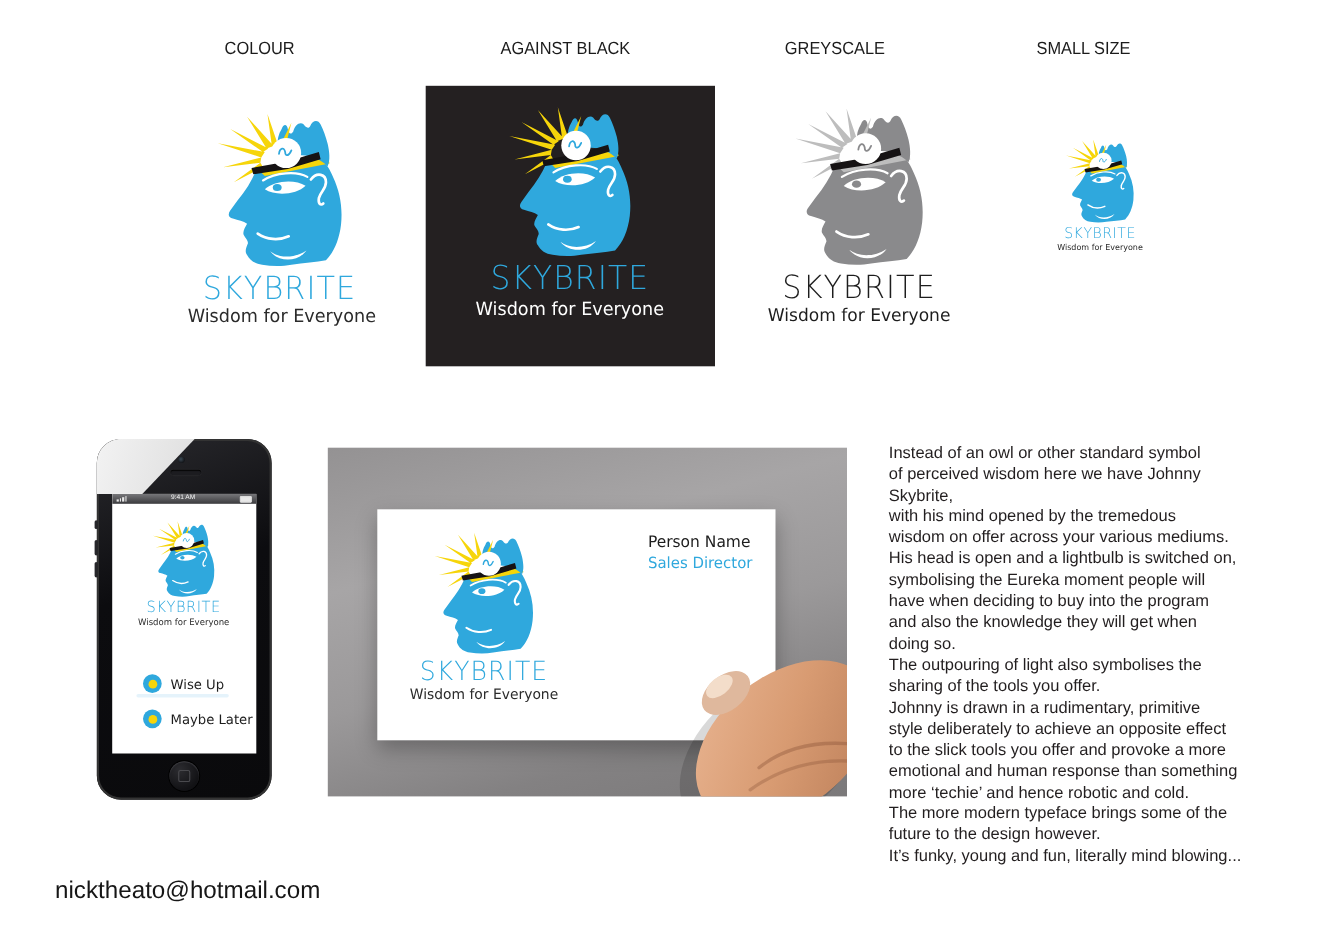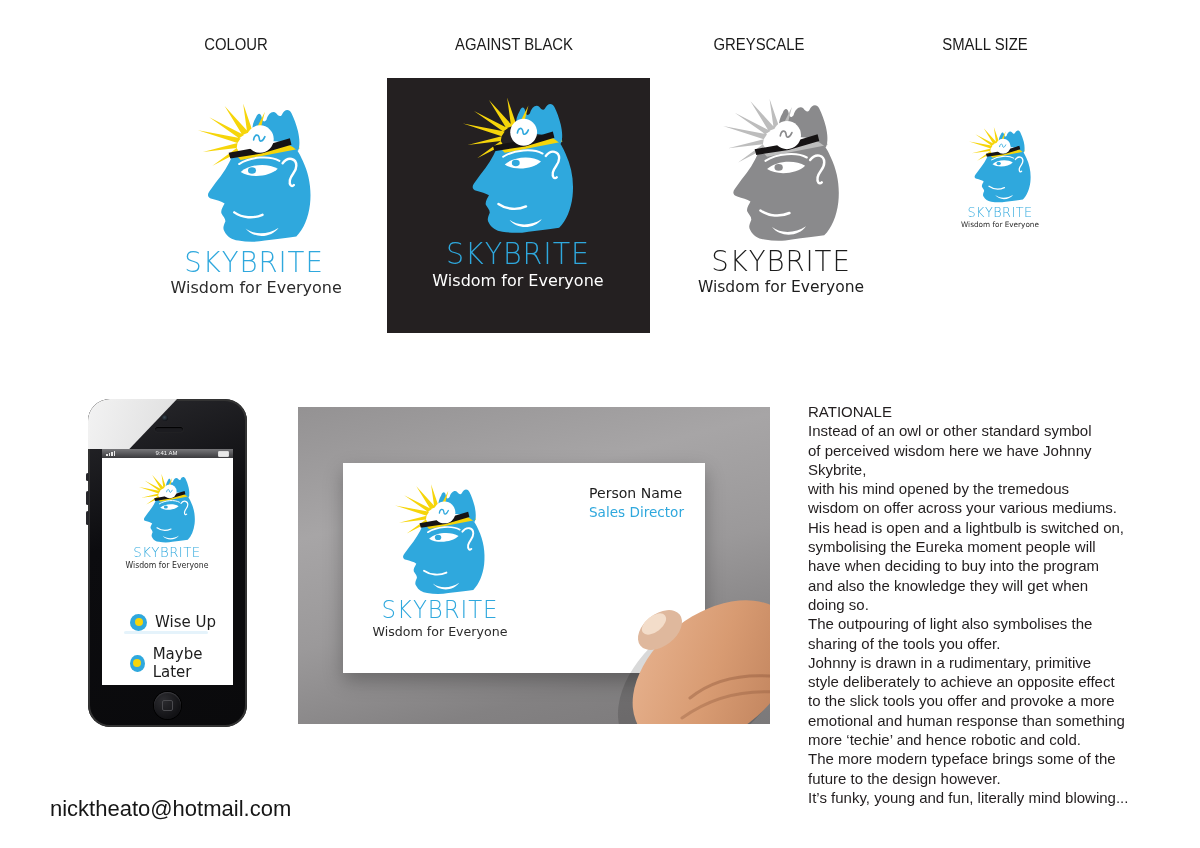--- a/index.html
+++ b/index.html
@@ -64,21 +64,21 @@
   .sig i{display:block;width:1.5px;background:#e8e8e8;}
   .batt{width:9px;height:4px;border:1px solid #dcdcdc;border-radius:1px;background:#e8e8e8;}
   .inst-phone{left:15px;top:24px;width:100px;position:absolute;}
   .inst-phone svg.lh{height:70px;}
   .inst-phone .lw{font-size:14px;margin-top:2px;letter-spacing:.5px;}
   .inst-phone .lt{font-size:8px;margin-top:1px;}
   .app-btn{position:absolute;left:28px;display:flex;align-items:center;gap:8px;cursor:pointer;}
   .app-btn .ring{width:17px;height:17px;border-radius:50%;background:#2FA8DD;
          display:flex;align-items:center;justify-content:center;}
   .app-btn .dot{width:8px;height:8px;border-radius:50%;background:#F6D50A;}
-  .app-btn .blabel{font-size:15px;color:#1d1d1d;font-family:"DejaVu Sans",sans-serif;}
+  .app-btn .blabel{font-size:12px;color:#1d1d1d;font-family:"DejaVu Sans",sans-serif;}
   .streak{position:absolute;left:22px;top:182px;width:84px;height:3px;background:#cfe9f7;opacity:.55;border-radius:2px;}
   .homebtn{position:absolute;left:66px;top:293px;width:27px;height:27px;border-radius:50%;
          background:radial-gradient(circle at 35% 30%, #2c2c30 0%, #121215 70%);
          box-shadow:0 0 0 1px #000, inset 0 1px 1px #3c3c40;}
   .homebtn .sq{position:absolute;left:8px;top:8px;width:9px;height:9px;border:1.5px solid #4a4a4e;border-radius:2px;}
 
   
   .card-photo{position:absolute;left:298px;top:407px;width:472px;height:317px;overflow:hidden;
          background:linear-gradient(165deg,#949293 0%,#a7a5a6 30%,#9b999a 55%,#838182 80%,#7b797a 100%);}
   .biz-card{position:absolute;left:45px;top:56px;width:362px;height:210px;background:#ffffff;
@@ -247,21 +247,20 @@
       <ellipse cx="100" cy="108" rx="95" ry="62" transform="rotate(-38 100 108)" fill="rgba(0,0,0,0.15)"></ellipse>
       <ellipse cx="112" cy="98" rx="92" ry="60" transform="rotate(-38 112 98)" fill="url(#flesh)"></ellipse>
       <ellipse cx="58" cy="54" rx="25" ry="16" transform="rotate(-38 58 54)" fill="#dfb89d"></ellipse>
       <ellipse cx="52" cy="48" rx="14" ry="8" transform="rotate(-38 52 48)" fill="#f3ddca"></ellipse>
       <path d="M88,122 C110,104 136,98 168,100" fill="none" stroke="rgba(130,75,50,0.35)" stroke-width="3" stroke-linecap="round"></path>
       <path d="M80,142 C108,122 140,114 172,116" fill="none" stroke="rgba(130,75,50,0.3)" stroke-width="3" stroke-linecap="round"></path>
     </svg>
   </div>
 
   <div class="rationale">
-    <div class="rat-head">RATIONALE</div>
     <div class="rat-body">Instead of an owl or other standard symbol
 of perceived wisdom here we have Johnny Skybrite,
 with his mind opened by the tremedous
 wisdom on offer across your various mediums.
 His head is open and a lightbulb is switched on,
 symbolising the Eureka moment people will
 have when deciding to buy into the program
 and also the knowledge they will get when
 doing so.
 The outpouring of light also symbolises the

